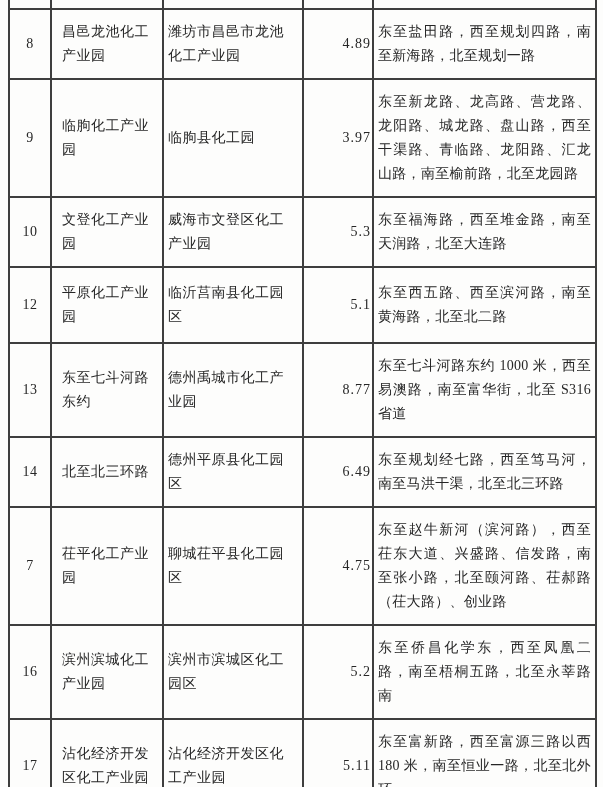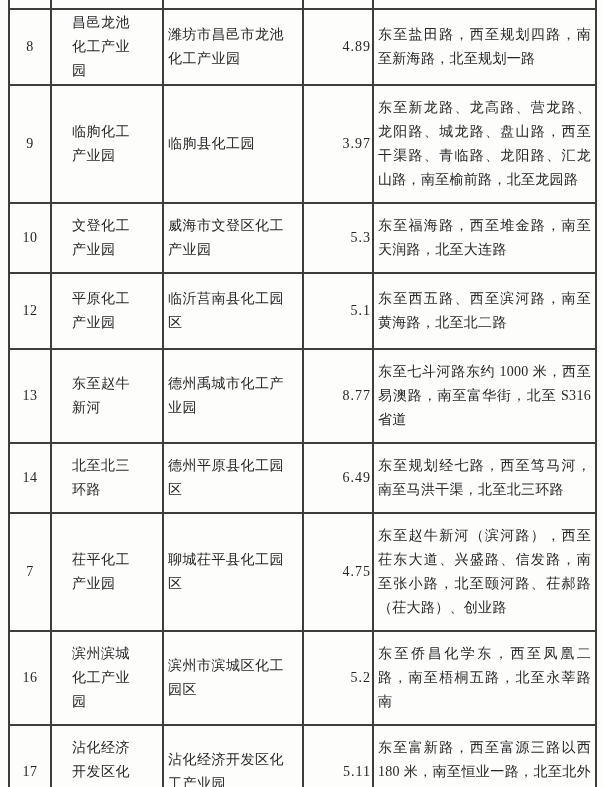--- a/index.html
+++ b/index.html
@@ -39,21 +39,21 @@
   tr.partial td {
     border-top: none;
     height: 8px;
     padding: 0;
   }
   td.c1 {
     text-align: center;
     letter-spacing: 0.5px;
   }
   td.c2 {
-    padding: 1px 20px;
+    padding: 1px 10px;
     letter-spacing: 0.5px;
     line-height: 24px;
   }
   td.c3 {
     padding: 1px 4px;
     letter-spacing: 0.5px;
     line-height: 24px;
     margin-left: 27px;
   }
   td.c4 {
@@ -111,21 +111,21 @@
   </tr>
         <tr style="height: 76px;">
     <td class="c1">12</td>
     <td class="c2">平原化工产业园</td>
     <td class="c3">临沂莒南县化工园区</td>
     <td class="c4">5.1</td>
     <td class="c5">东至西五路、西至滨河路，南至黄海路，北至北二路</td>
   </tr>
         <tr style="height: 80px;">
     <td class="c1">13</td>
-    <td class="c2">东至赵牛新河</td>
+    <td class="c2">东至七斗河路东约</td>
     <td class="c3">德州禹城市化工产业园</td>
     <td class="c4">8.77</td>
     <td class="c5">东至七斗河路东约 1000 米，西至易澳路，南至富华街，北至 S316 省道</td>
   </tr>
         <tr style="height: 62px;">
     <td class="c1">14</td>
     <td class="c2">北至北三环路</td>
     <td class="c3">德州平原县化工园区</td>
     <td class="c4">6.49</td>
     <td class="c5">东至规划经七路，西至笃马河，南至马洪干渠，北至北三环路</td>

